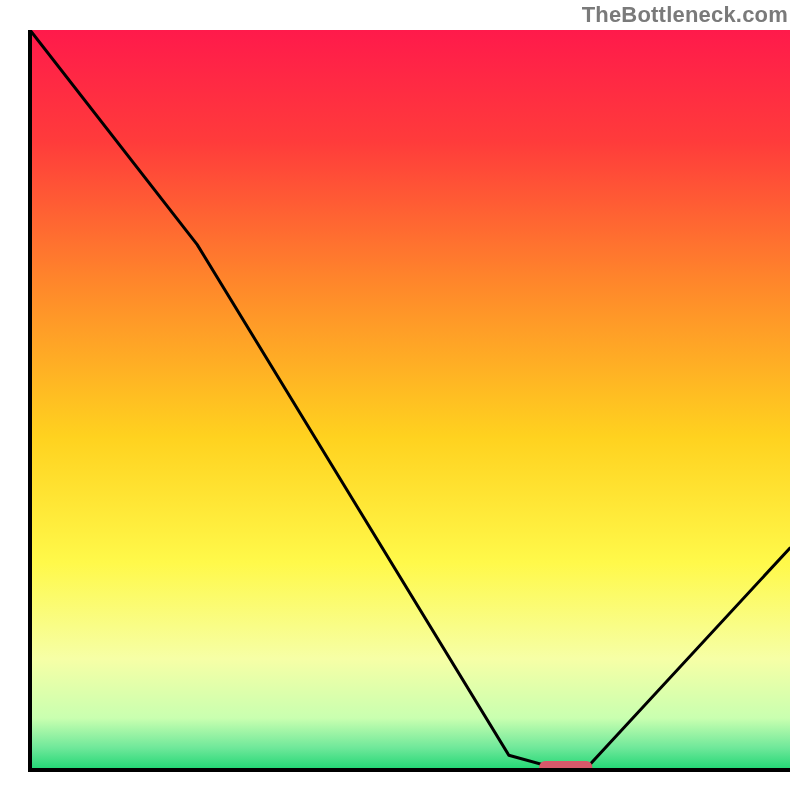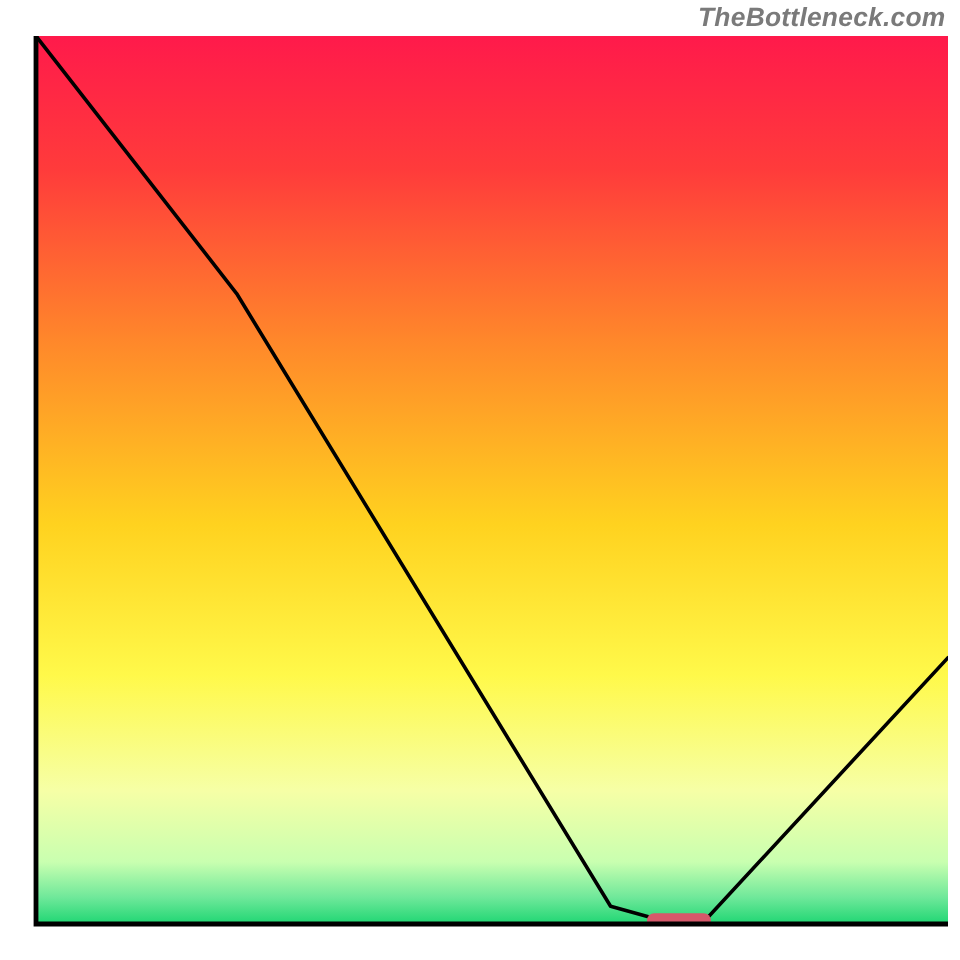--- a/index.html
+++ b/index.html
@@ -7,21 +7,20 @@
     padding: 0;
     width: 800px;
     height: 800px;
     background: #ffffff;
     font-family: Arial, Helvetica, sans-serif;
   }
   .container {
     position: relative;
     width: 800px;
     height: 800px;
-    font-style: italic;
   }
   .watermark {
     position: absolute;
     top: 2px;
     right: 12px;
     font-size: 22px;
     font-weight: 600;
     color: #7a7a7a;
     letter-spacing: 0.2px;
   }

